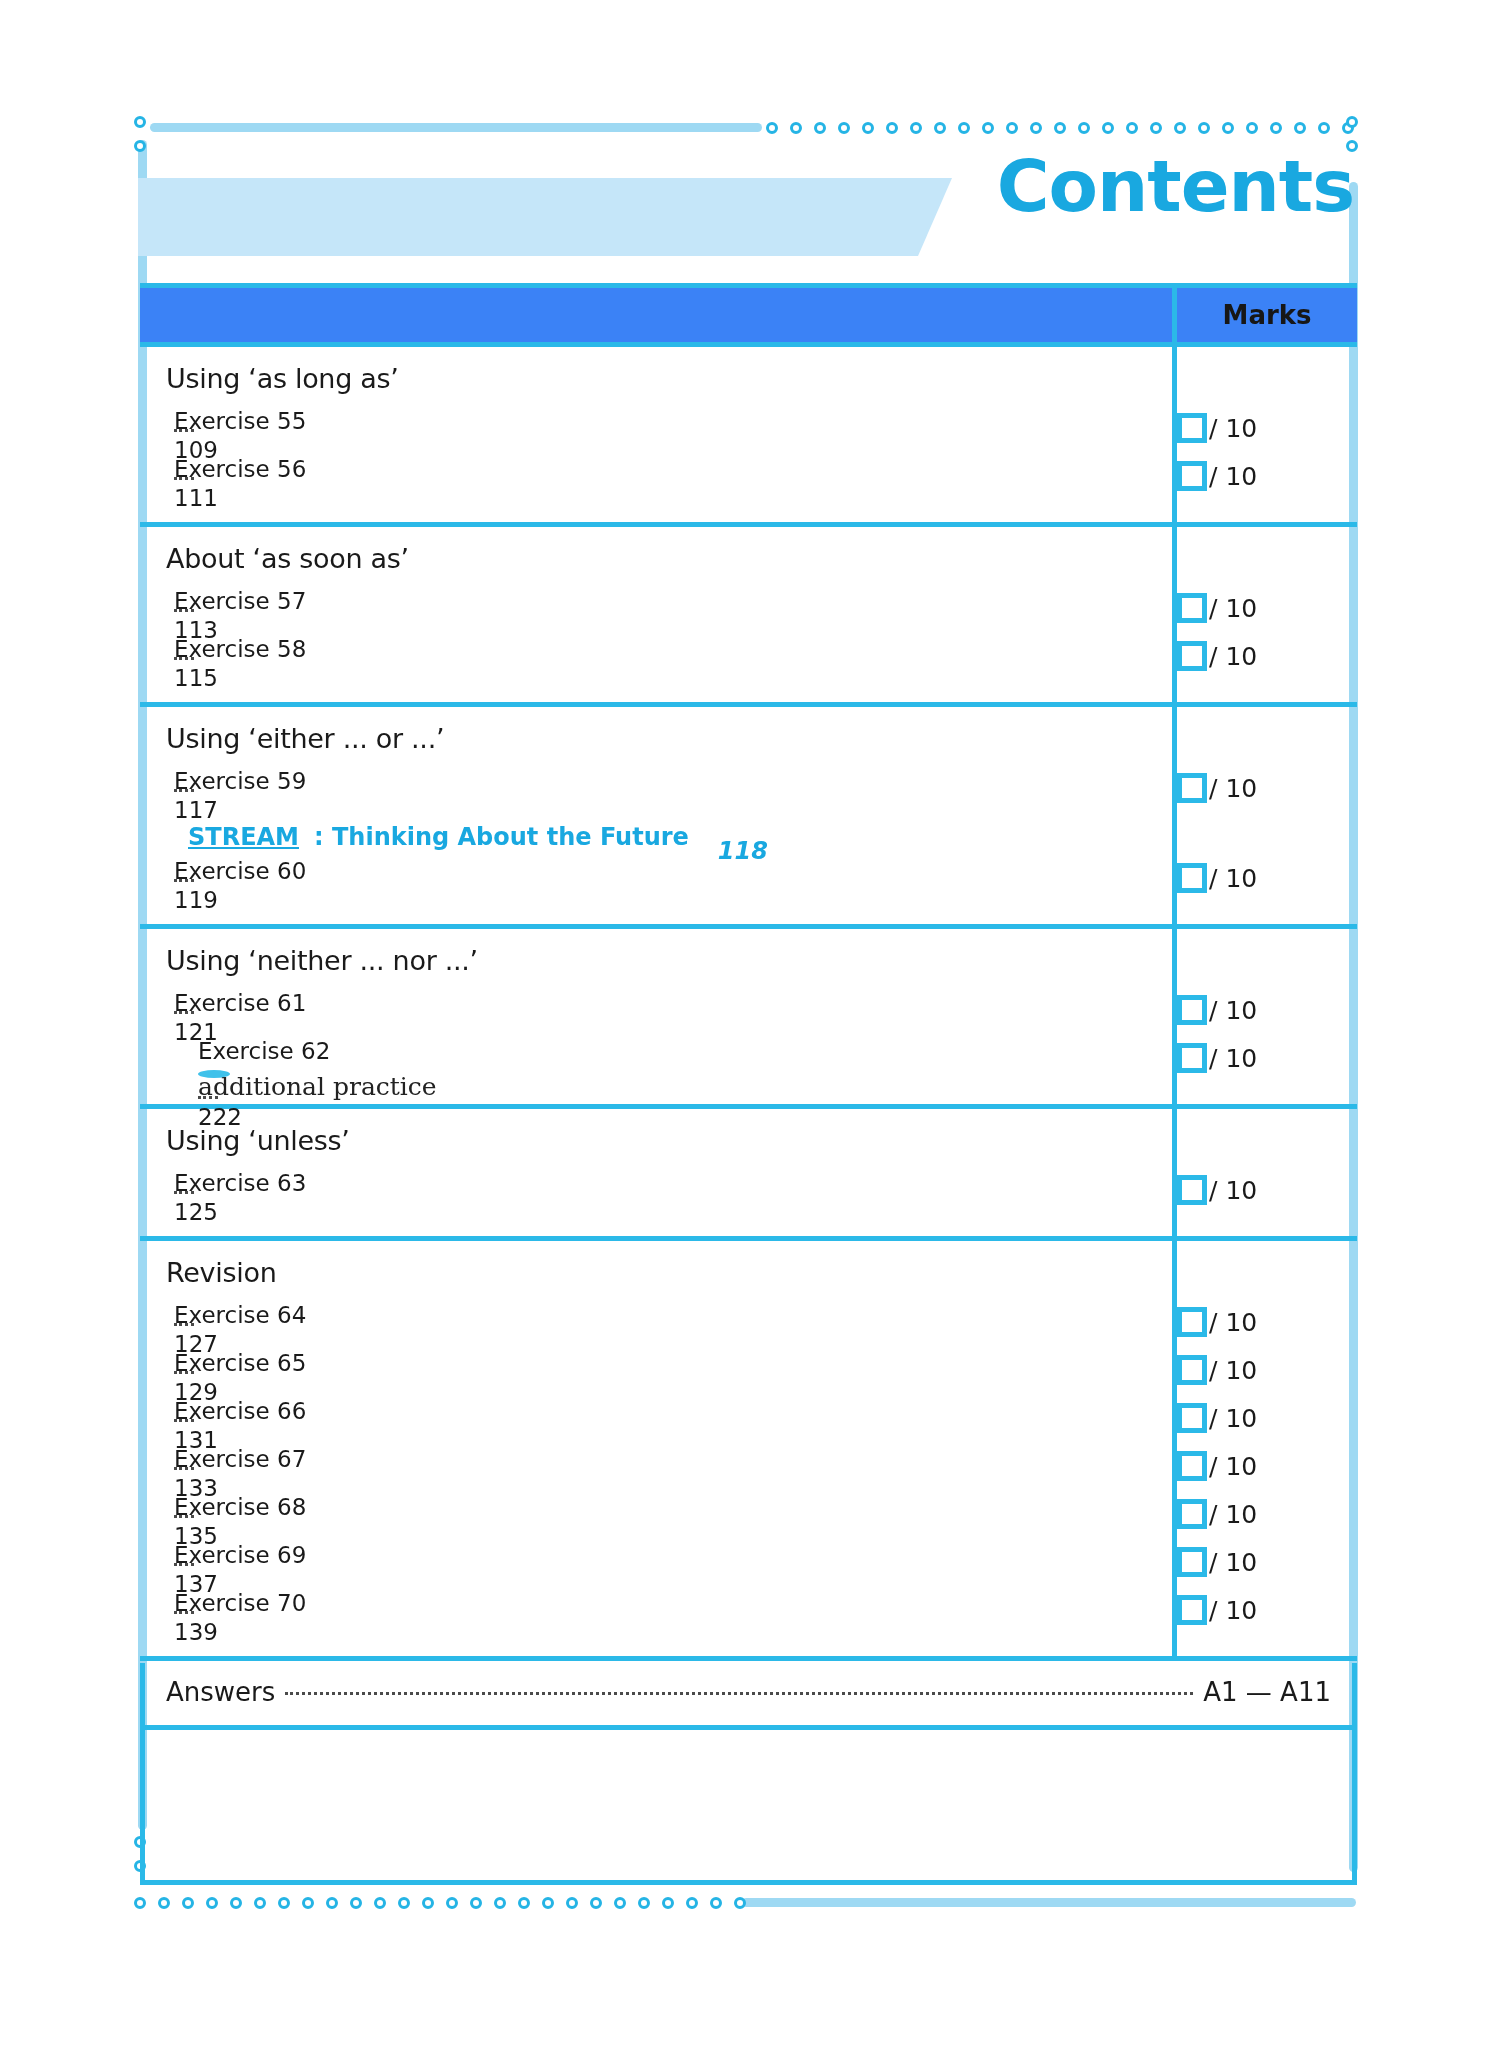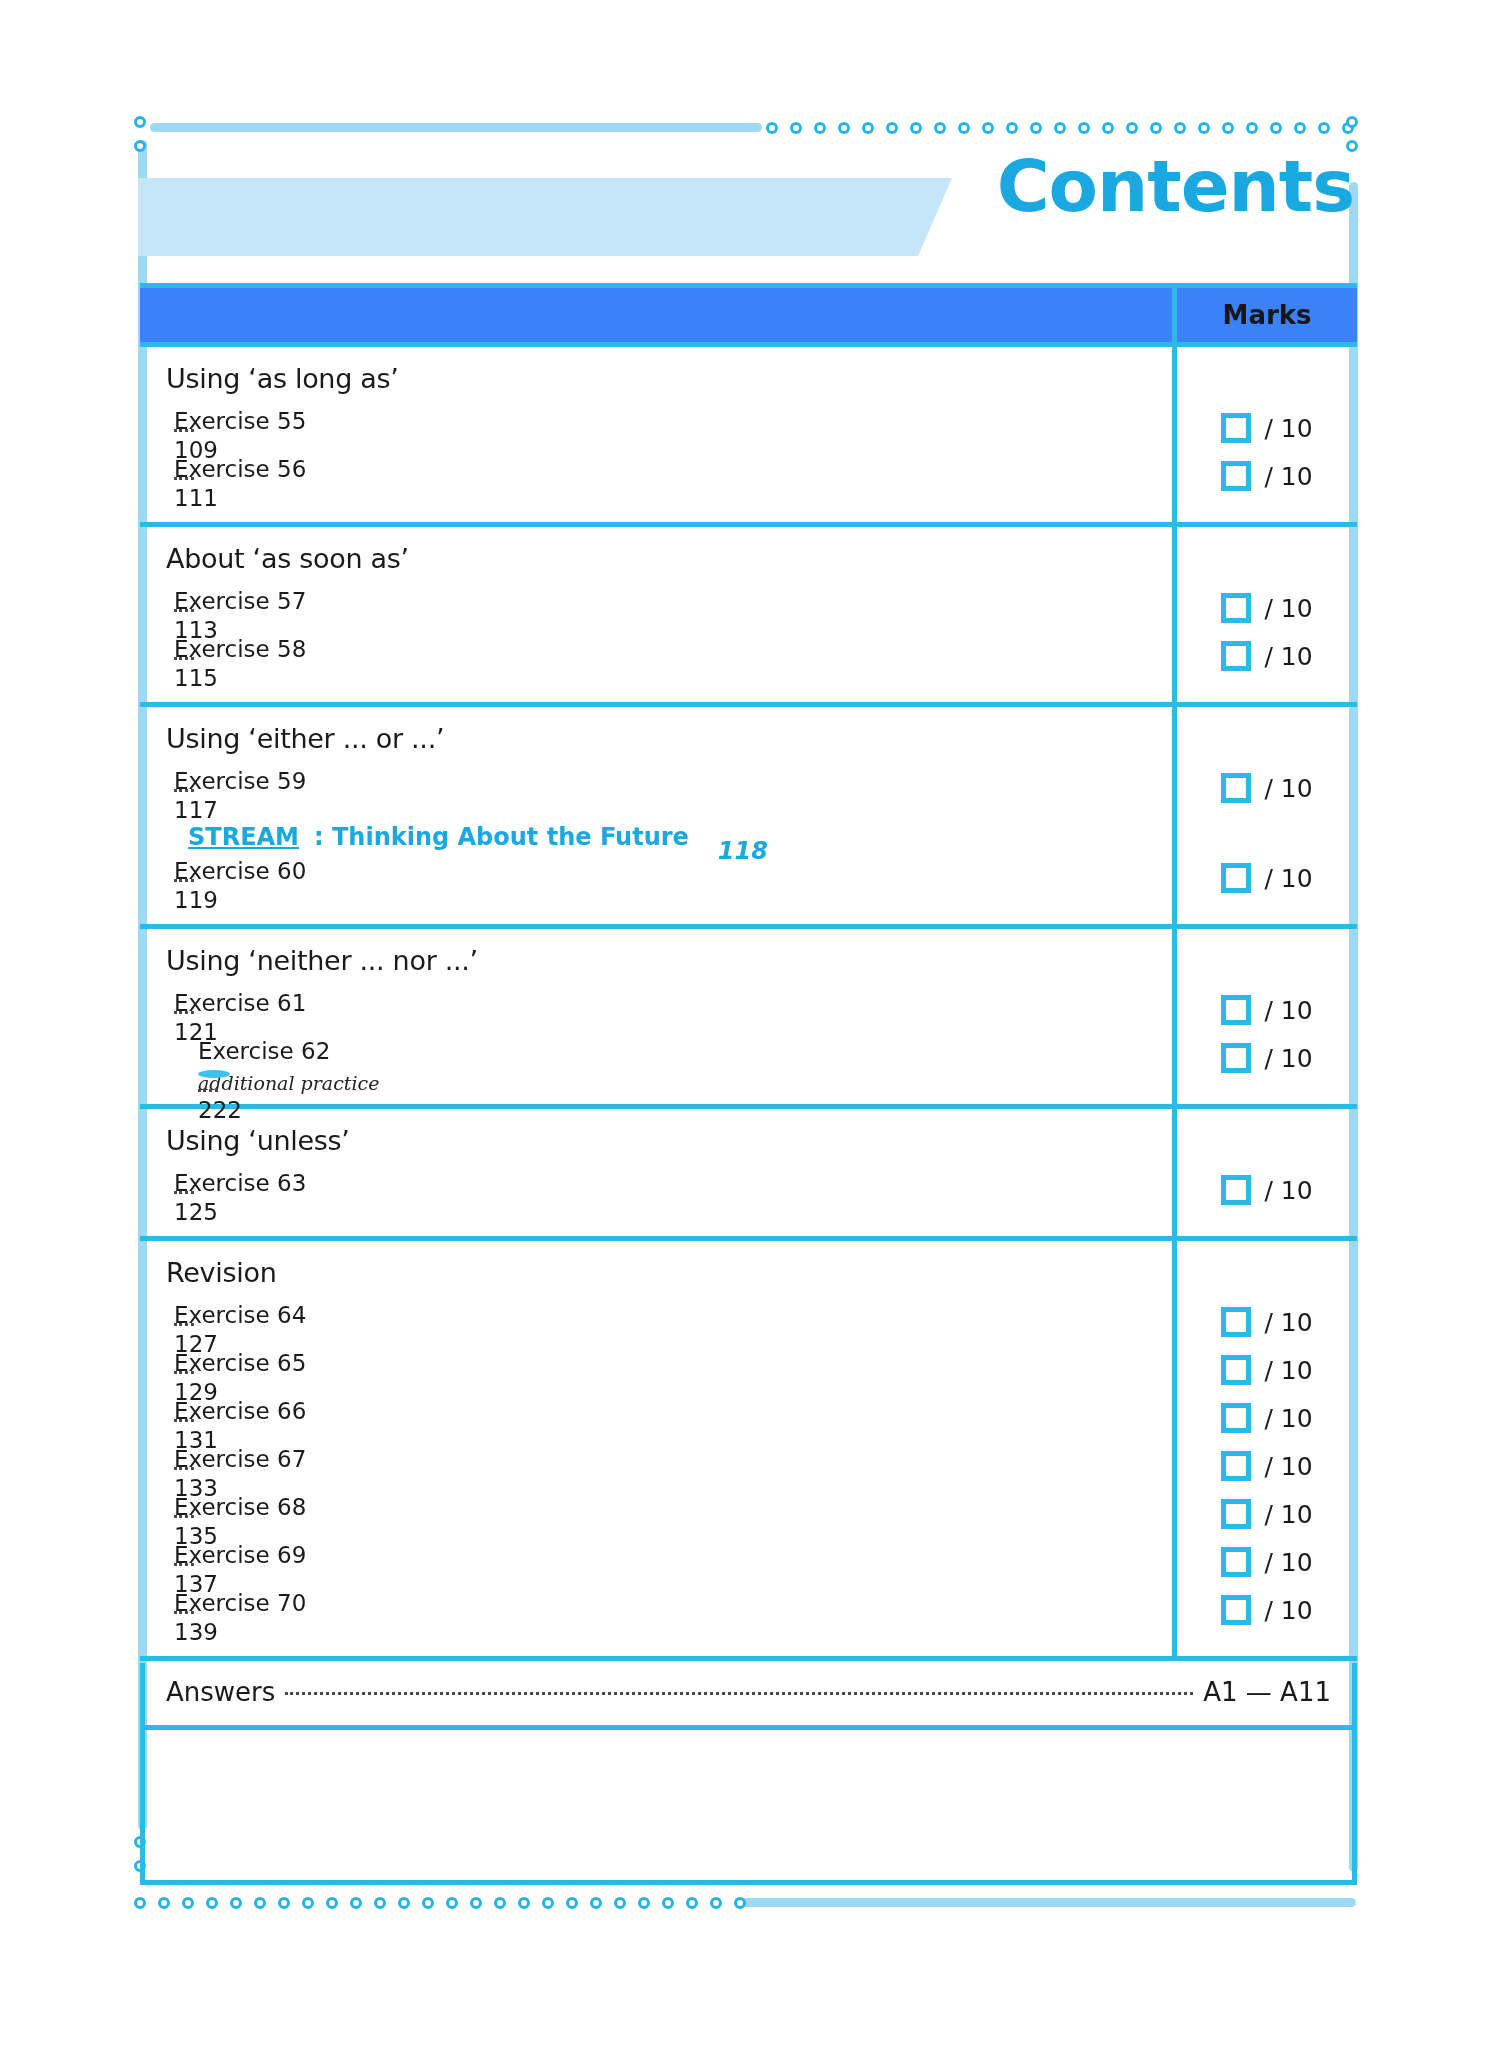--- a/index.html
+++ b/index.html
@@ -201,41 +201,40 @@
   .badge::after {
     content: "";
     position: absolute;
     left: 2px; top: 13px;
     width: 20px; height: 9px;
     background: #efefef;
     transform: rotate(-10deg);
   }
   .addl {
     font-family: "DejaVu Serif", serif;
-    font-style: italic;
-    font-size: 19px;
+    font-size: 25px;
     color: #222;
     white-space: nowrap;
     margin-left: 32px;
   }
 
   
   .marks-inner {
     padding: 16px 0 18px 0;
     display: flex;
     flex-direction: column;
     height: 100%;
     box-sizing: border-box;
   }
   .mark {
     height: 48px;
     display: flex;
     align-items: center;
-    justify-content: center;
-    gap: 13px;
+    justify-content: flex-start;
+    gap: 2px;
     font-family: "DejaVu Sans", sans-serif;
     font-size: 25px;
     color: #1a1a1a;
   }
   .mark.spacer { visibility: hidden; }
   .chk {
     width: 30px; height: 30px;
     border: 5px solid #2bb9e8;
     background: #ffffff;
     box-sizing: border-box;

